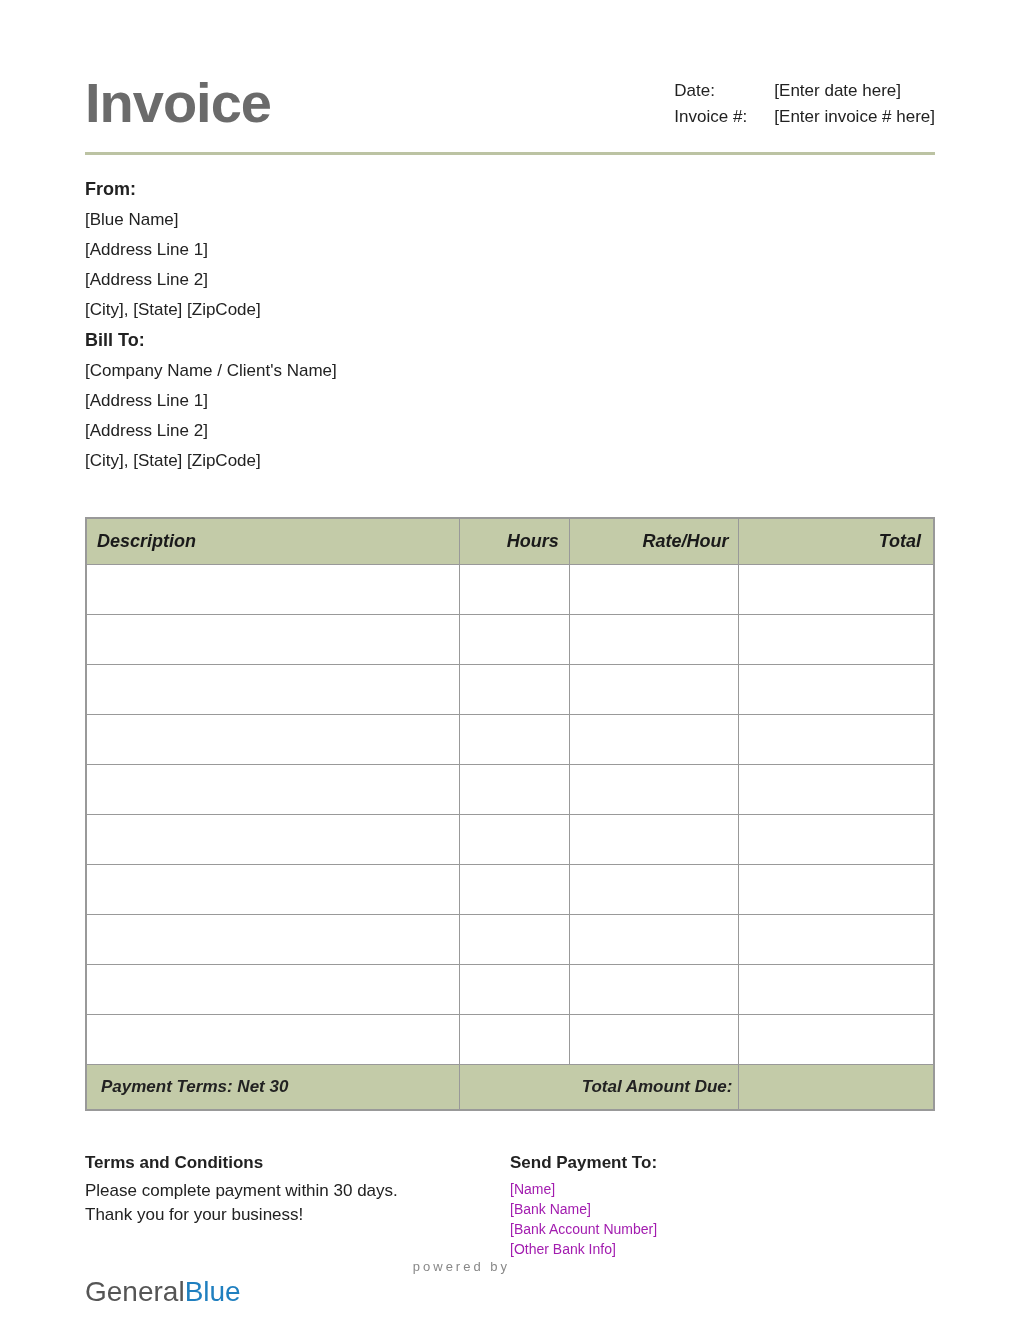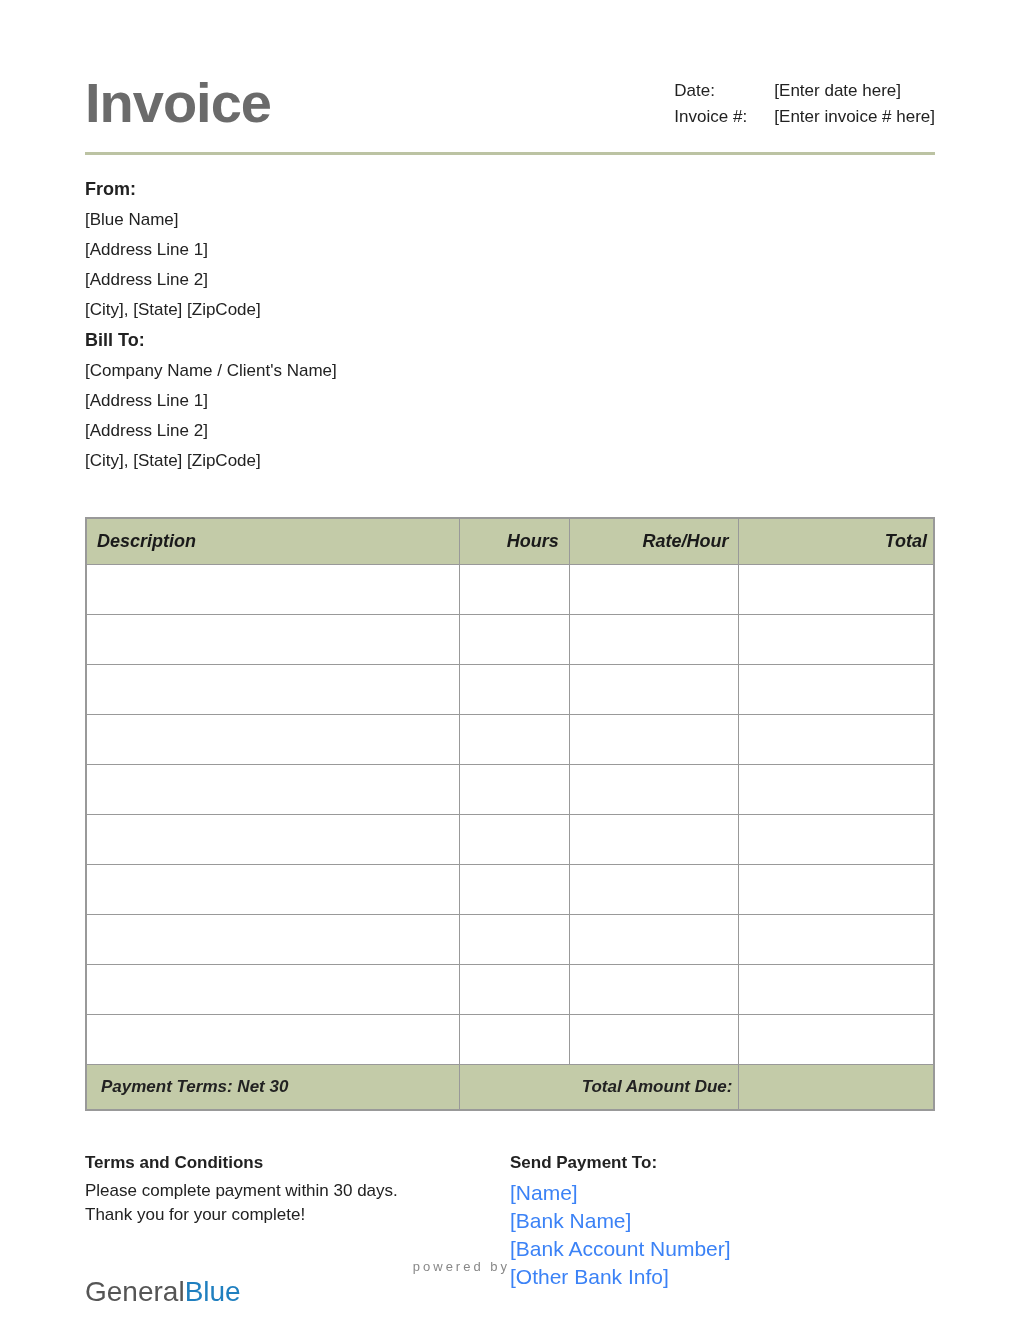--- a/index.html
+++ b/index.html
@@ -51,21 +51,21 @@
     background: #c3cba8;
     font-weight: 700;
     font-size: 18px;
     padding: 12px 10px;
     border: 1px solid #999;
     color: #1a1a1a;
   }
   .items-table th.desc { text-align: left; width: 44%; }
   .items-table th.hours { text-align: right; width: 13%; }
   .items-table th.rate { text-align: right; width: 20%; }
-  .items-table th.total { text-align: right; width: 23%; padding-right: 6px; }
+  .items-table th.total { text-align: right; width: 23%; padding-right: 12px; }
   .items-table td {
     border: 1px solid #999;
     height: 50px;
     padding: 6px 10px;
   }
   .footer-row td {
     background: #c3cba8;
     font-weight: 700;
     font-size: 17px;
     padding: 12px 14px;
@@ -74,21 +74,21 @@
   }
   .footer-row .due-label { text-align: right; padding-right: 6px; }
   .bottom {
     display: flex;
     margin-top: 42px;
   }
   .terms { flex: 1; }
   .terms h4, .payto h4 { font-size: 17px; font-weight: 700; margin-bottom: 8px; }
   .terms p { font-size: 17px; margin-bottom: 4px; color: #222; }
   .payto { flex: 1; }
-  .payto div { font-size: 21px; margin-bottom: 4px; color: #3b82f6; }
+  .payto div { font-size: 14px; margin-bottom: 4px; color: #a21caf; }
   .branding { margin-top: 34px; }
   .powered { font-size: 13px; color: #888; letter-spacing: 3px; margin-bottom: 2px; margin-left: 4px; text-align: right; }
   .brand-name { font-size: 28px; font-weight: 400; }
   .brand-gen { color: #555; }
   .brand-blue { color: #1f7fbf; }
 </style>
 </head>
 <body>
 
 <div class="header-row">
@@ -199,21 +199,21 @@
       <td colspan="2" class="due-label">Total Amount Due:</td>
       <td></td>
     </tr>
   </tfoot>
 </table>
 
 <div class="bottom">
   <div class="terms">
     <h4>Terms and Conditions</h4>
     <p>Please complete payment within 30 days.</p>
-    <p>Thank you for your complete!</p>
+    <p>Thank you for your business!</p>
     <div class="branding">
       <div class="powered">powered by</div>
       <div class="brand-name">
         <span class="brand-gen">General</span><span class="brand-blue">Blue</span>
       </div>
     </div>
   </div>
   <div class="payto">
     <h4>Send Payment To:</h4>
     <div>[Name]</div>

